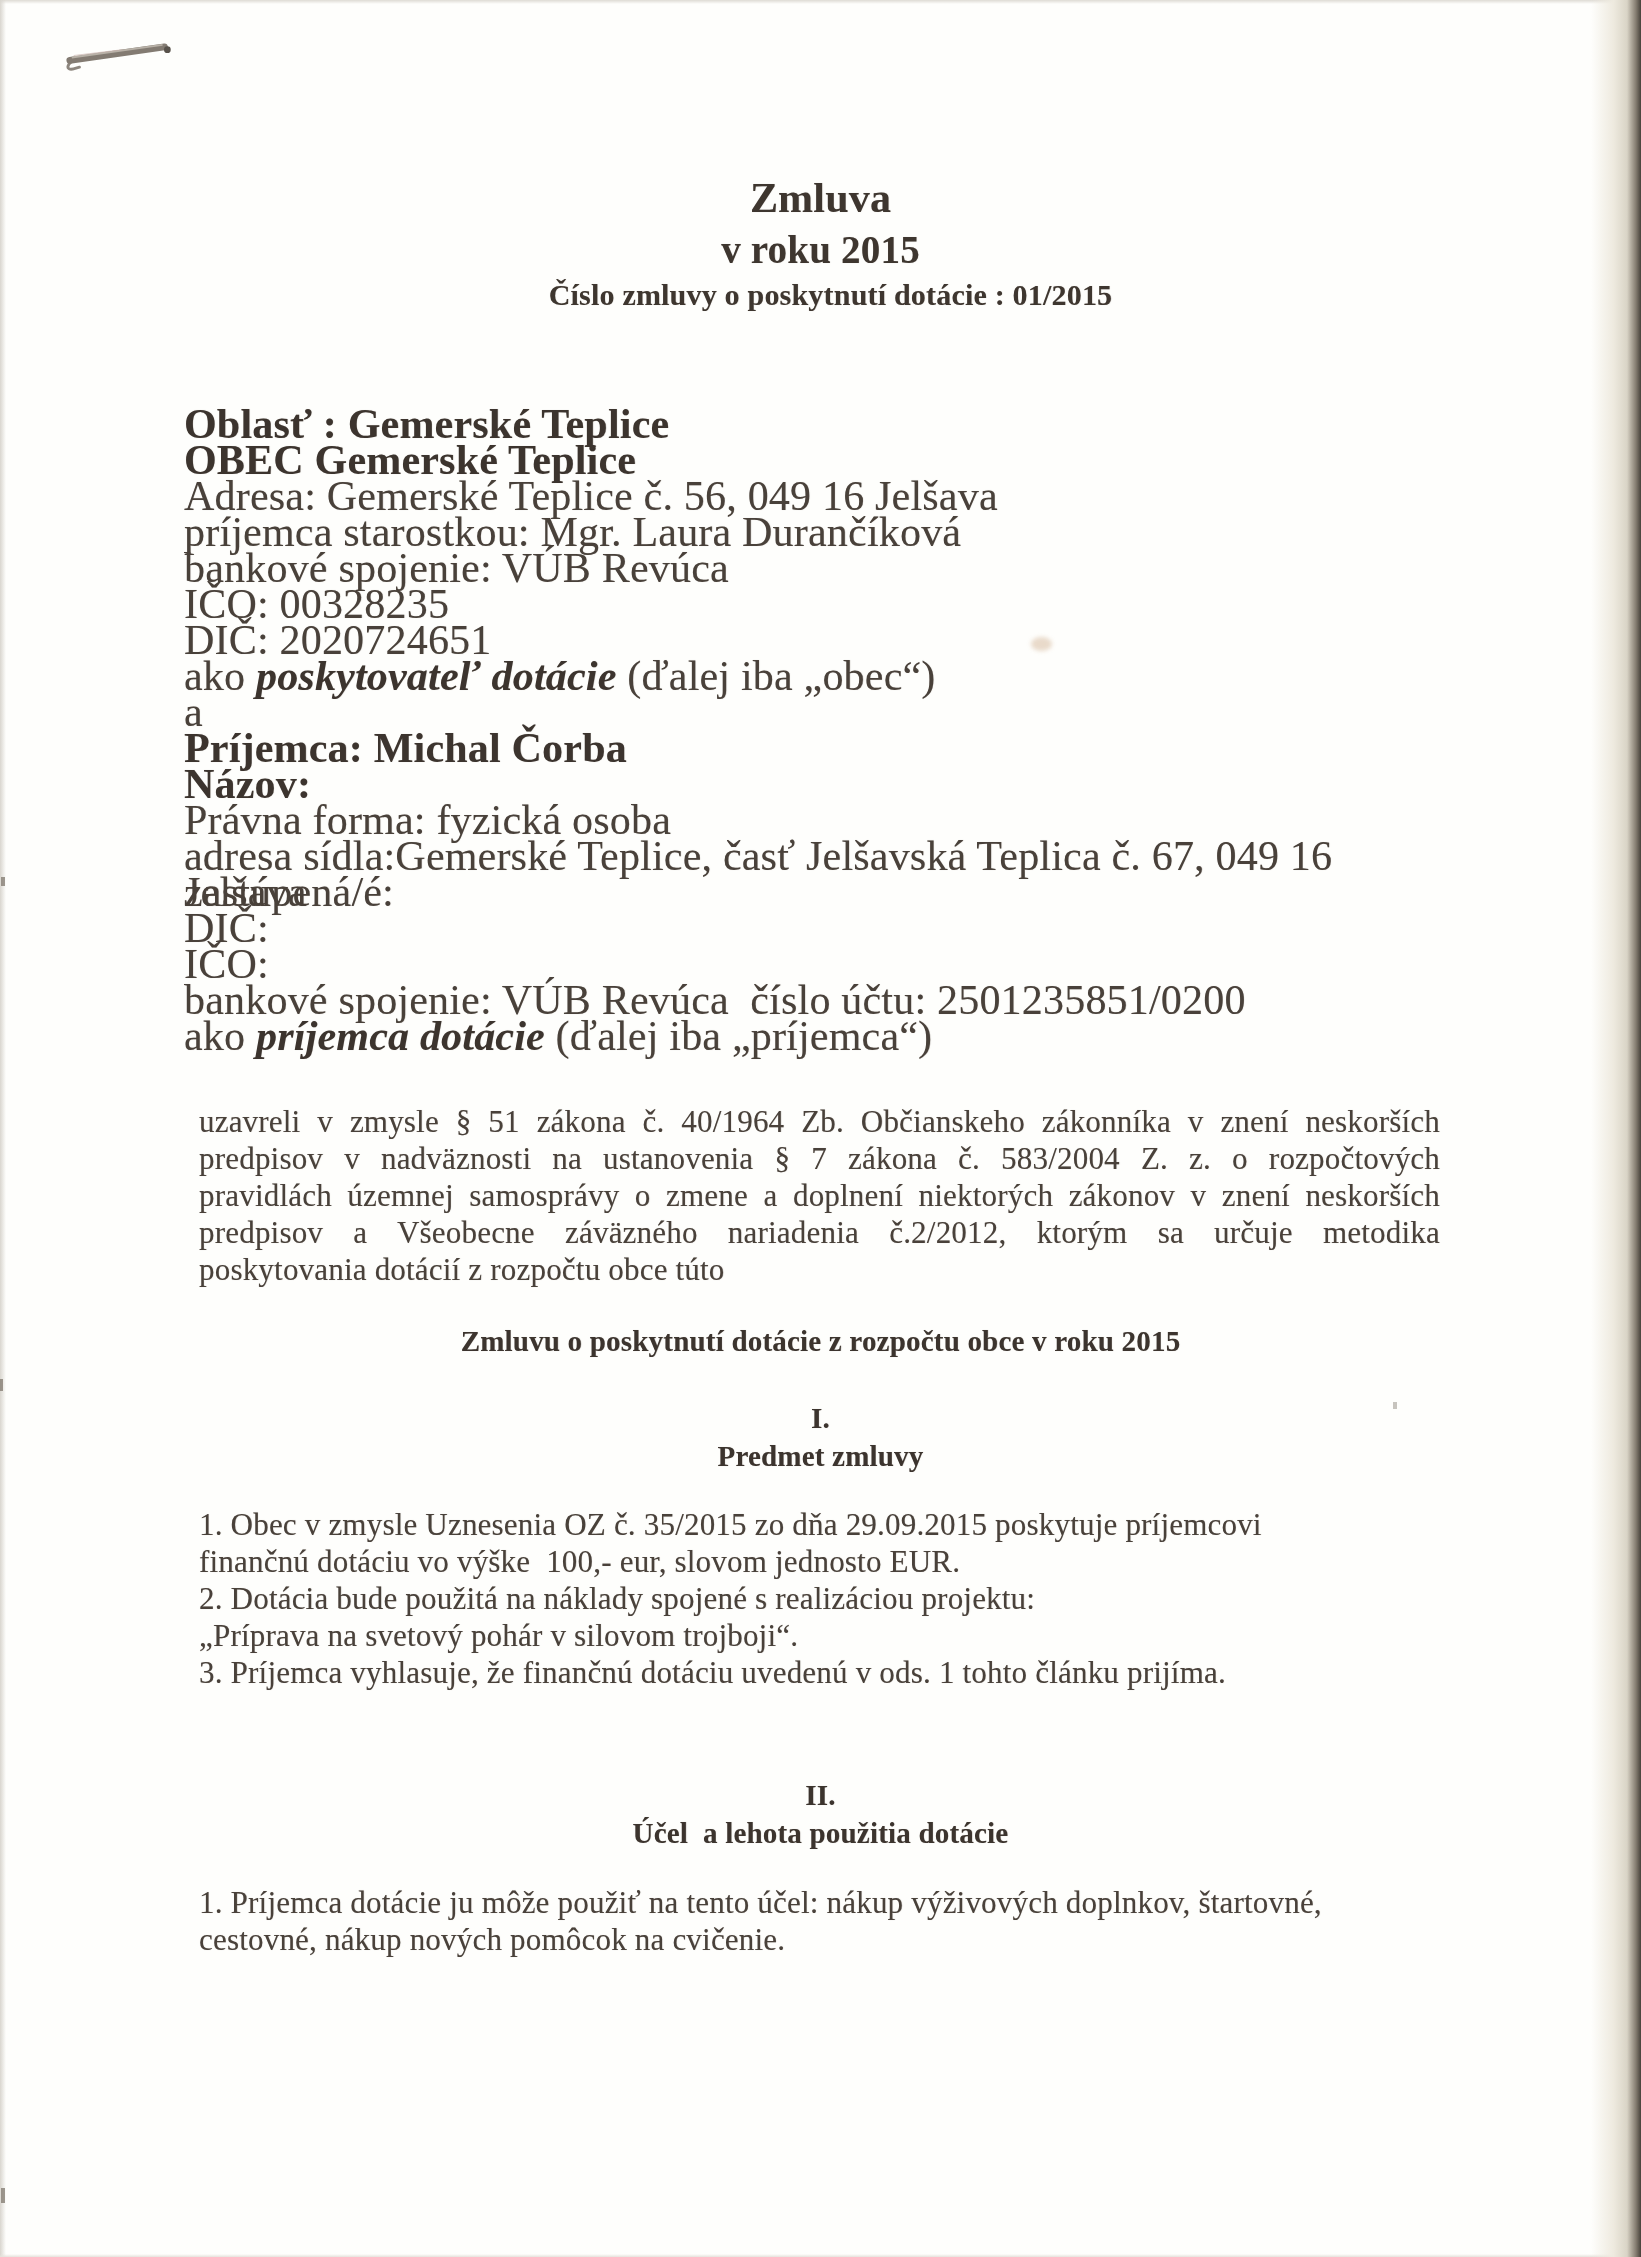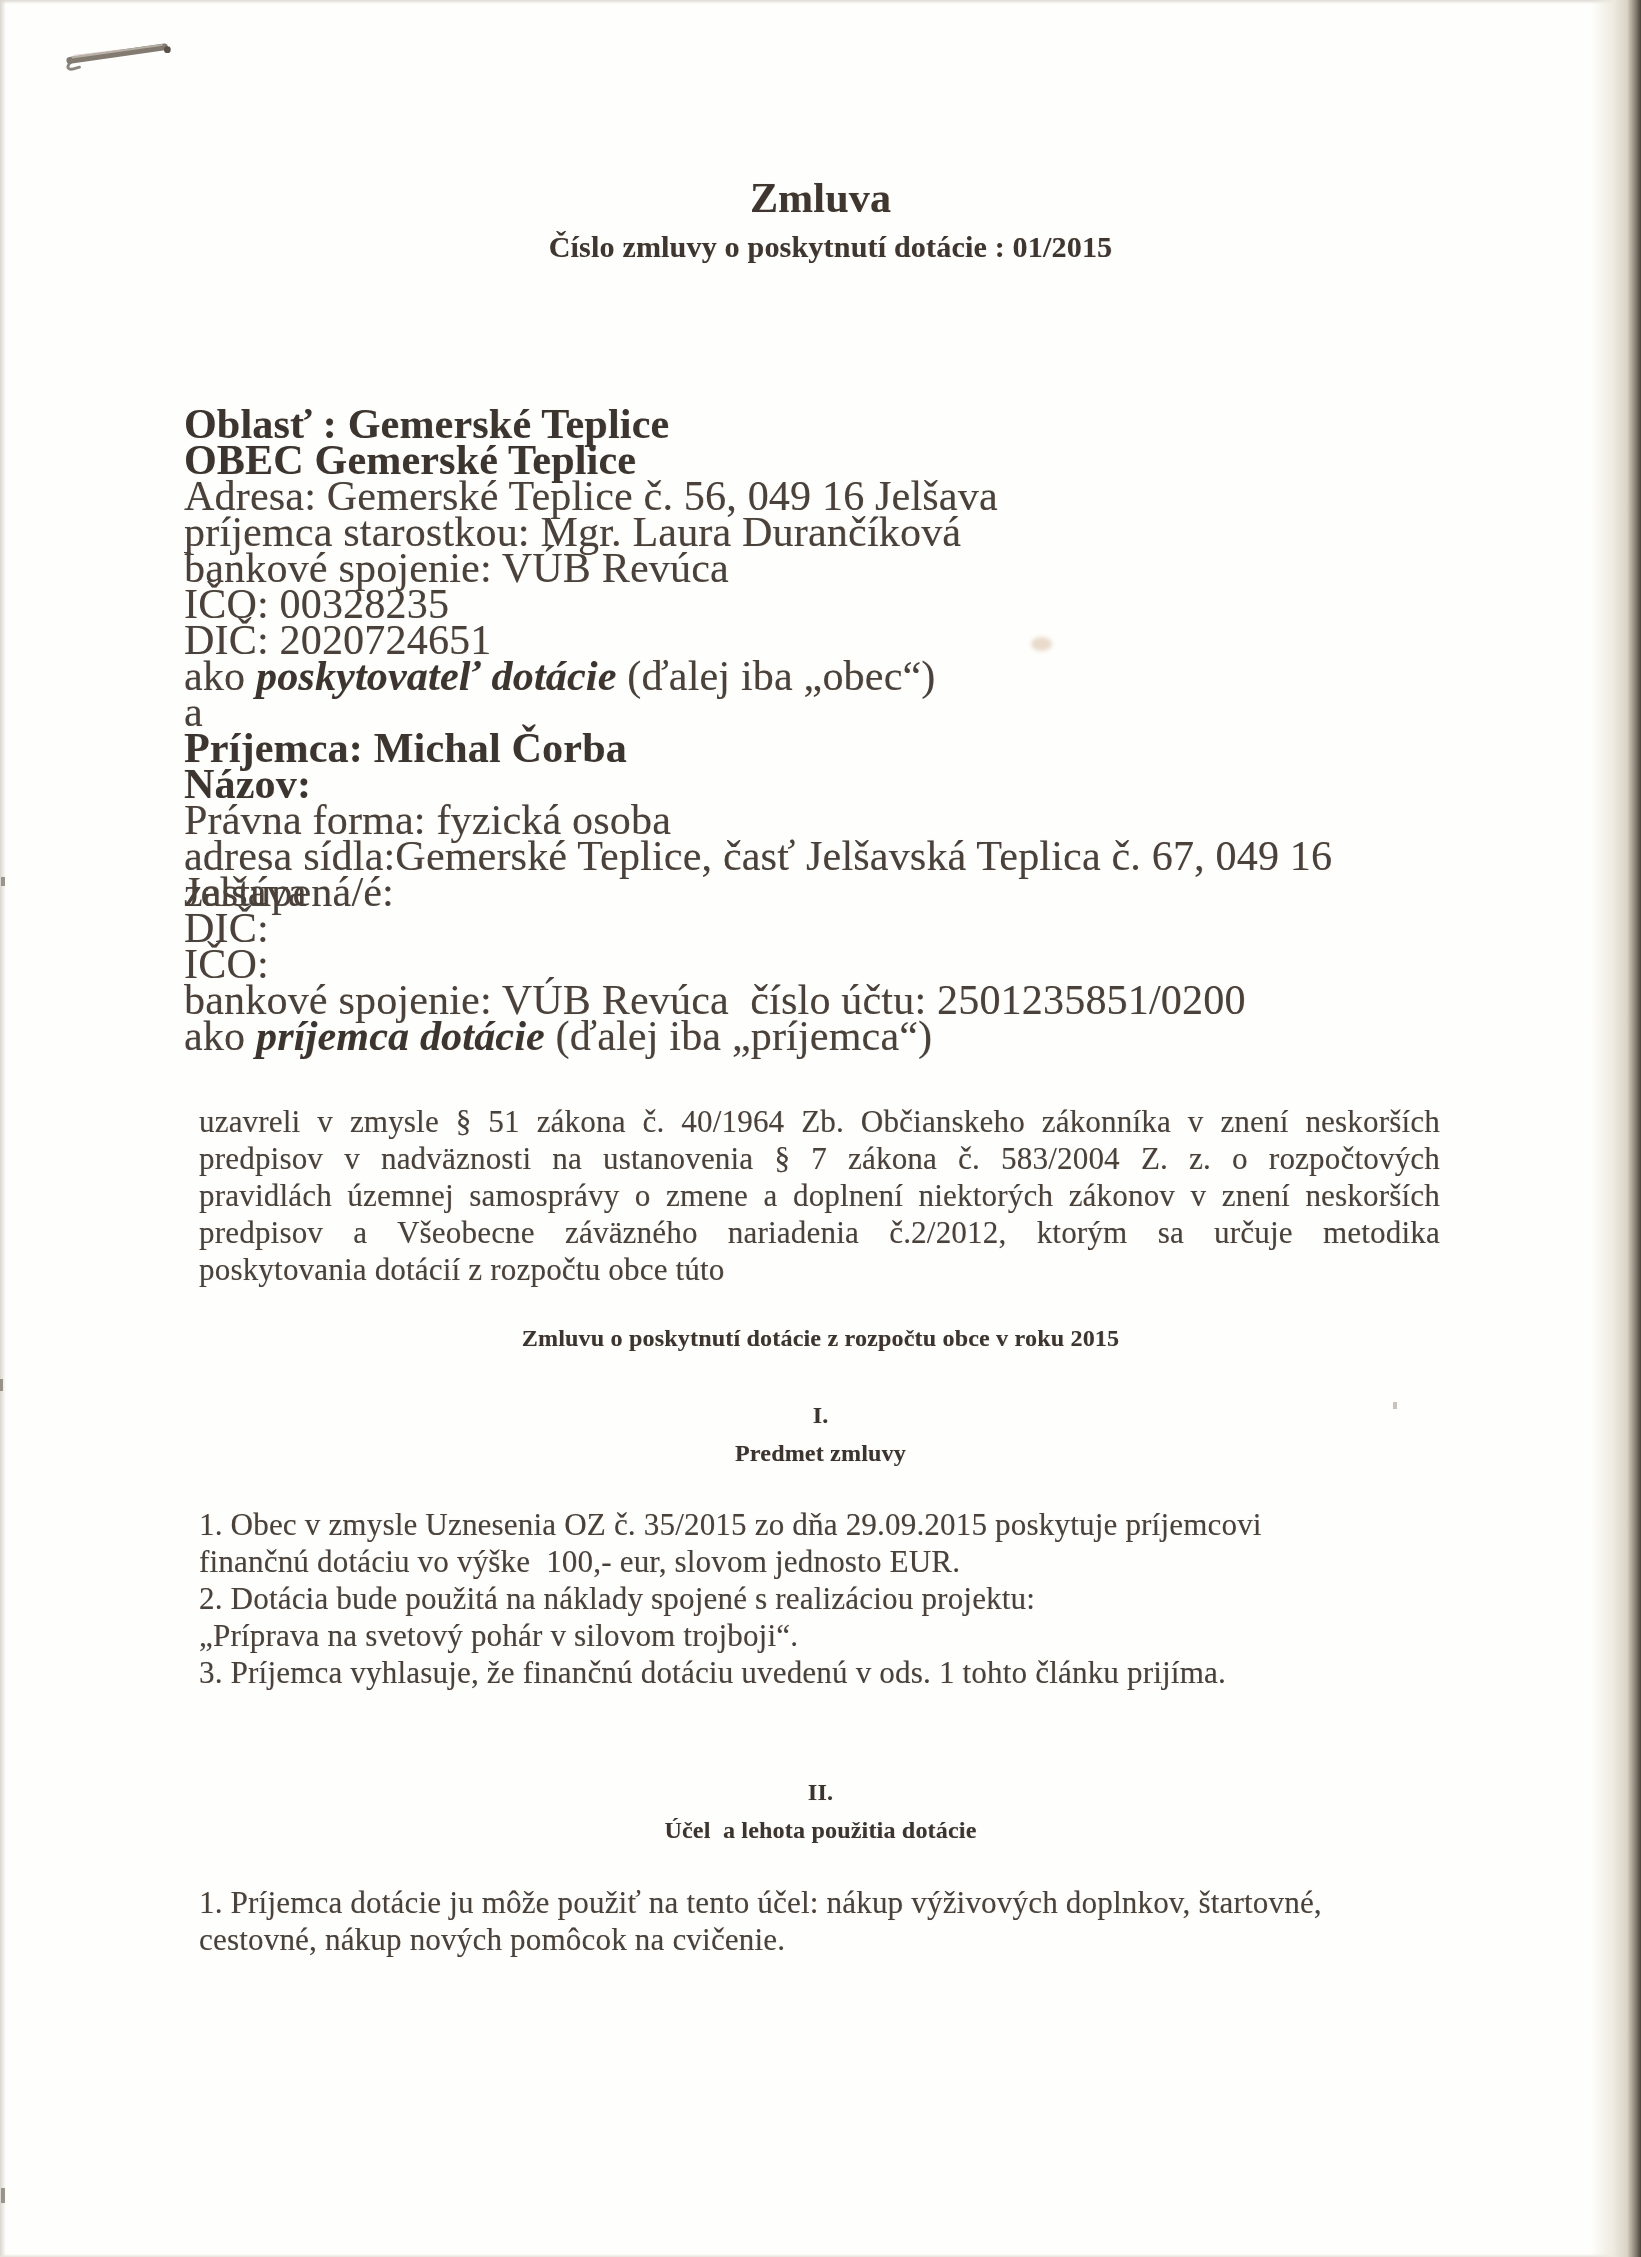--- a/index.html
+++ b/index.html
@@ -68,21 +68,21 @@
     font-size: 31px;
   }
   .jline {
     line-height: 37px; height: 37px;
     text-align: justify; text-align-last: justify;
     white-space: normal;
   }
   .jlast { text-align-last: left; }
   
   .cheading { position: absolute; left: 0; width: 100%; text-align: center;
-    font-size: 24px; font-weight: bold; color: #3c342e; white-space: pre-wrap; }
+    font-size: 29px; font-weight: bold; color: #3c342e; white-space: pre-wrap; }
   .h-contract { top: 1325px; }
   .h-art1-num { top: 1402px; }
   .h-art1-title { top: 1440px; }
   .h-art2-num { top: 1779px; }
   .h-art2-title { top: 1817px; }
   
   .art-body { position: absolute; left: 199px; width: 1274px; font-size: 31px; }
   .art1-body { top: 1506px; }
   .art2-body { top: 1884px; }
   .aline { line-height: 37px; height: 37px; white-space: pre-wrap; }
@@ -106,20 +106,21 @@
     </svg>
   </div>
   <div class="smudge"></div>
   <div class="speck speck-a"></div>
   <div class="speck speck-b"></div>
   <div class="speck speck-c"></div>
   <div class="speck speck-d"></div>
 
   <div class="title-block txt">
     <div class="t1">Zmluva</div>
+    <div class="t3">v roku 2015</div>
     <div class="tnum">Číslo zmluvy o poskytnutí dotácie : 01/2015</div>
   </div>
 
   <div class="party-block txt">
     <div class="line bold">Oblasť : Gemerské Teplice</div>
     <div class="line bold">OBEC Gemerské Teplice</div>
     <div class="line">Adresa: Gemerské Teplice č. 56, 049 16 Jelšava</div>
     <div class="line">príjemca starostkou: Mgr. Laura Durančíková</div>
     <div class="line">bankové spojenie: VÚB Revúca</div>
     <div class="line">IČO: 00328235</div>

